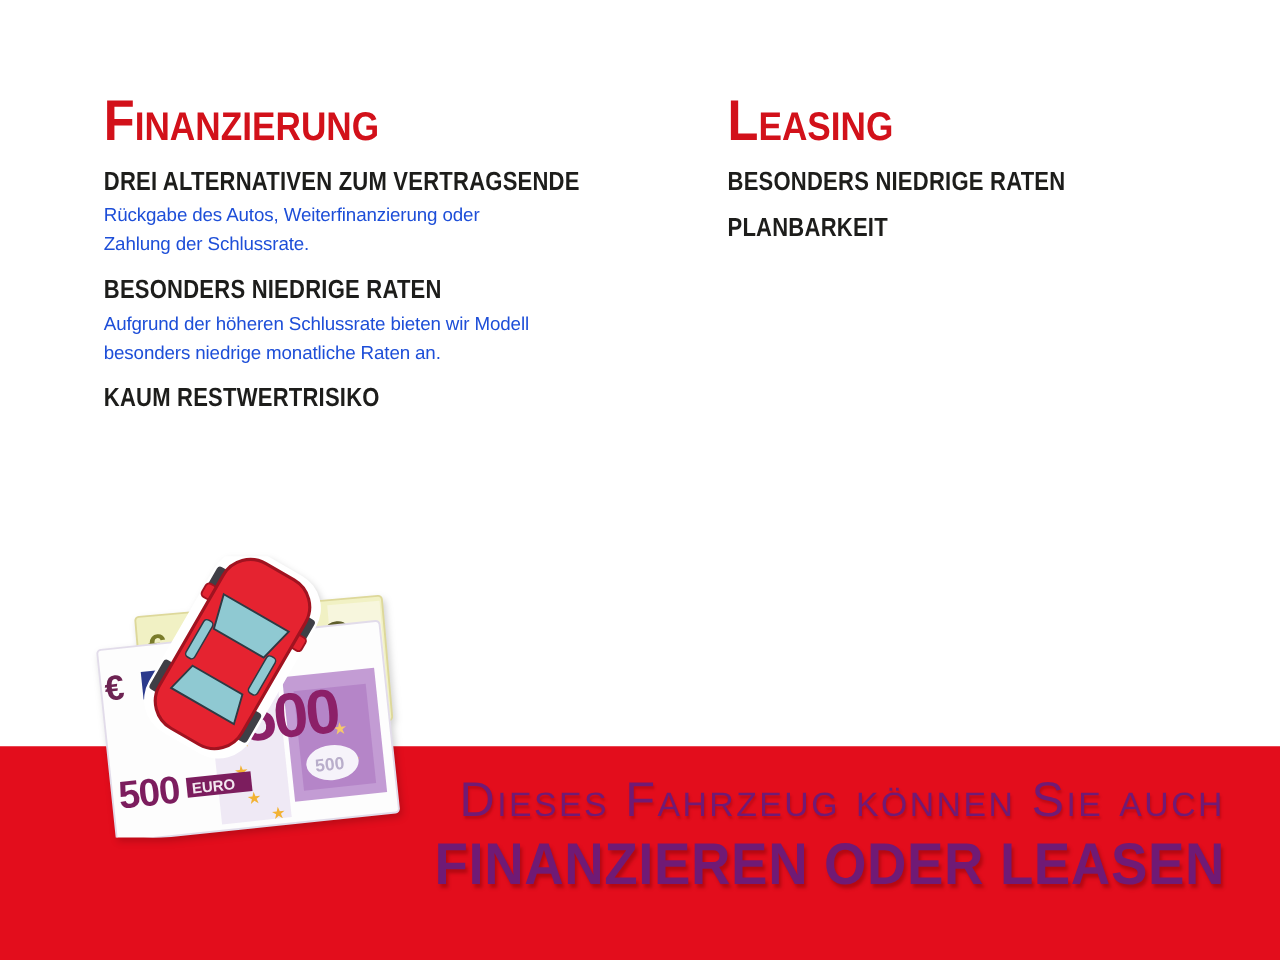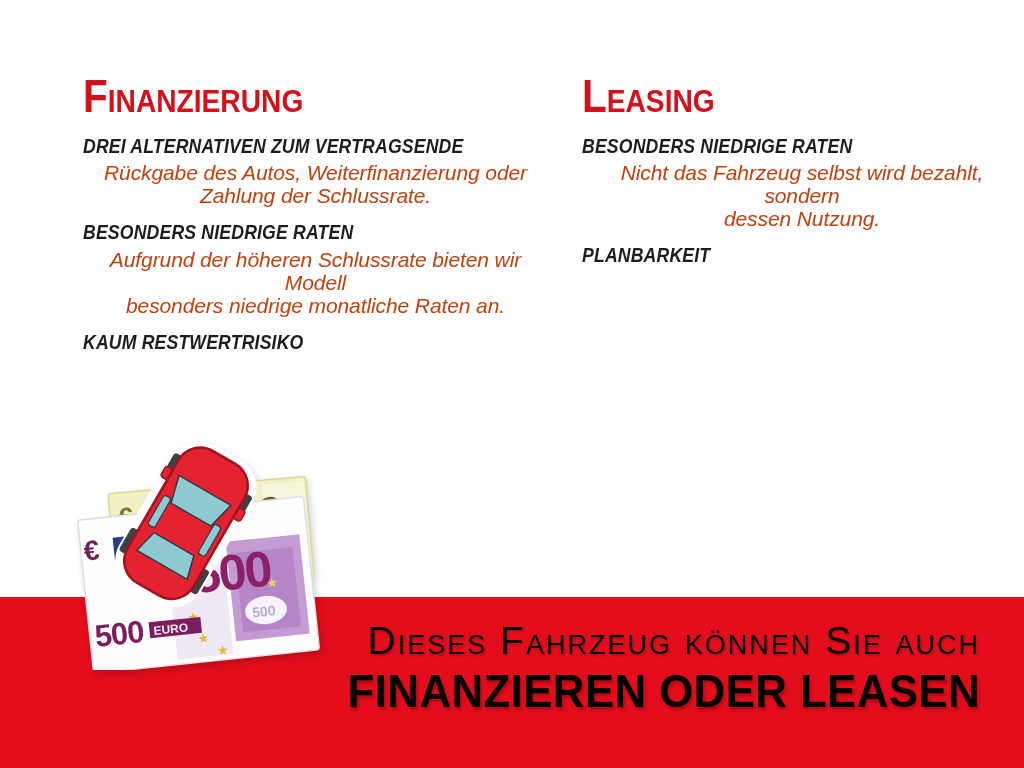--- a/index.html
+++ b/index.html
@@ -13,39 +13,39 @@
   .col-left{left:83px;width:465px;}
   .col-right{left:560px;width:440px;margin-left:22px;}
   .col-title{
     margin:0 0 14px 0;
     font-size:46px;line-height:1.05;font-weight:bold;
     font-variant:small-caps;letter-spacing:0px;
     color:#d2111a;
     transform:scaleX(0.88);transform-origin:left top;
     white-space:nowrap;
   }
-  .section{margin-bottom:13px;font-style:italic;}
+  .section{margin-bottom:13px;}
   .section h2{
     margin:0 0 3px 0;
     font-size:21px;line-height:1.15;font-weight:bold;color:#1d1d1b;
     transform:scaleX(0.84);transform-origin:left top;
     white-space:nowrap;letter-spacing:0.2px;
   }
   .section p{
-    margin:0;font-size:21px;line-height:23px;color:#c2410c;
-    white-space:pre-line;letter-spacing:-0.1px;text-align:center;
+    margin:0;font-size:15px;line-height:23px;color:#1d4ed8;
+    white-space:pre-line;letter-spacing:-0.1px;
   }
   
   .red-band{
     position:absolute;left:0;top:597px;width:1024px;height:171px;
     background:#e30d1c;z-index:1;
   }
   .banner-text{
     position:absolute;right:44px;top:618px;z-index:3;
-    text-align:right;color:#000000;
+    text-align:right;color:#701a75;
   }
   .banner-line1{
     font-variant:small-caps;font-size:39px;line-height:1.2;
     letter-spacing:2px;font-weight:normal;white-space:nowrap;
     text-shadow:1px 2px 2px rgba(110,0,0,0.30);
   }
   .banner-line2{
     font-weight:bold;font-size:47px;line-height:1.12;letter-spacing:0.5px;
     transform:scaleX(0.93);transform-origin:right center;white-space:nowrap;
     text-shadow:2px 3px 3px rgba(110,0,0,0.40);
@@ -77,22 +77,20 @@
     <div class="section">
       <h2>KAUM RESTWERTRISIKO</h2>
     </div>
   </section>
 
   <section class="col col-right">
     <h1 class="col-title">Leasing</h1>
 
     <div class="section">
       <h2>BESONDERS NIEDRIGE RATEN</h2>
-      <p>Nicht das Fahrzeug selbst wird bezahlt, sondern
-dessen Nutzung.</p>
     </div>
     <div class="section">
       <h2>PLANBARKEIT</h2>
     </div>
   </section>
 
   <div class="red-band"></div>
   <div class="banner-text">
     <div class="banner-line1">Dieses Fahrzeug können Sie auch</div>
     <div class="banner-line2">FINANZIEREN ODER LEASEN</div>

